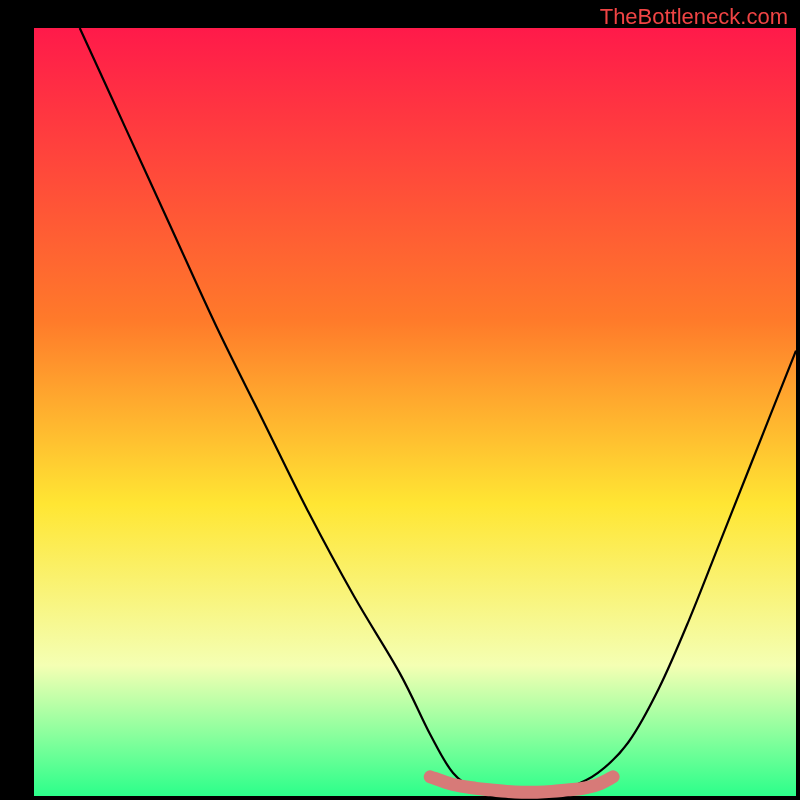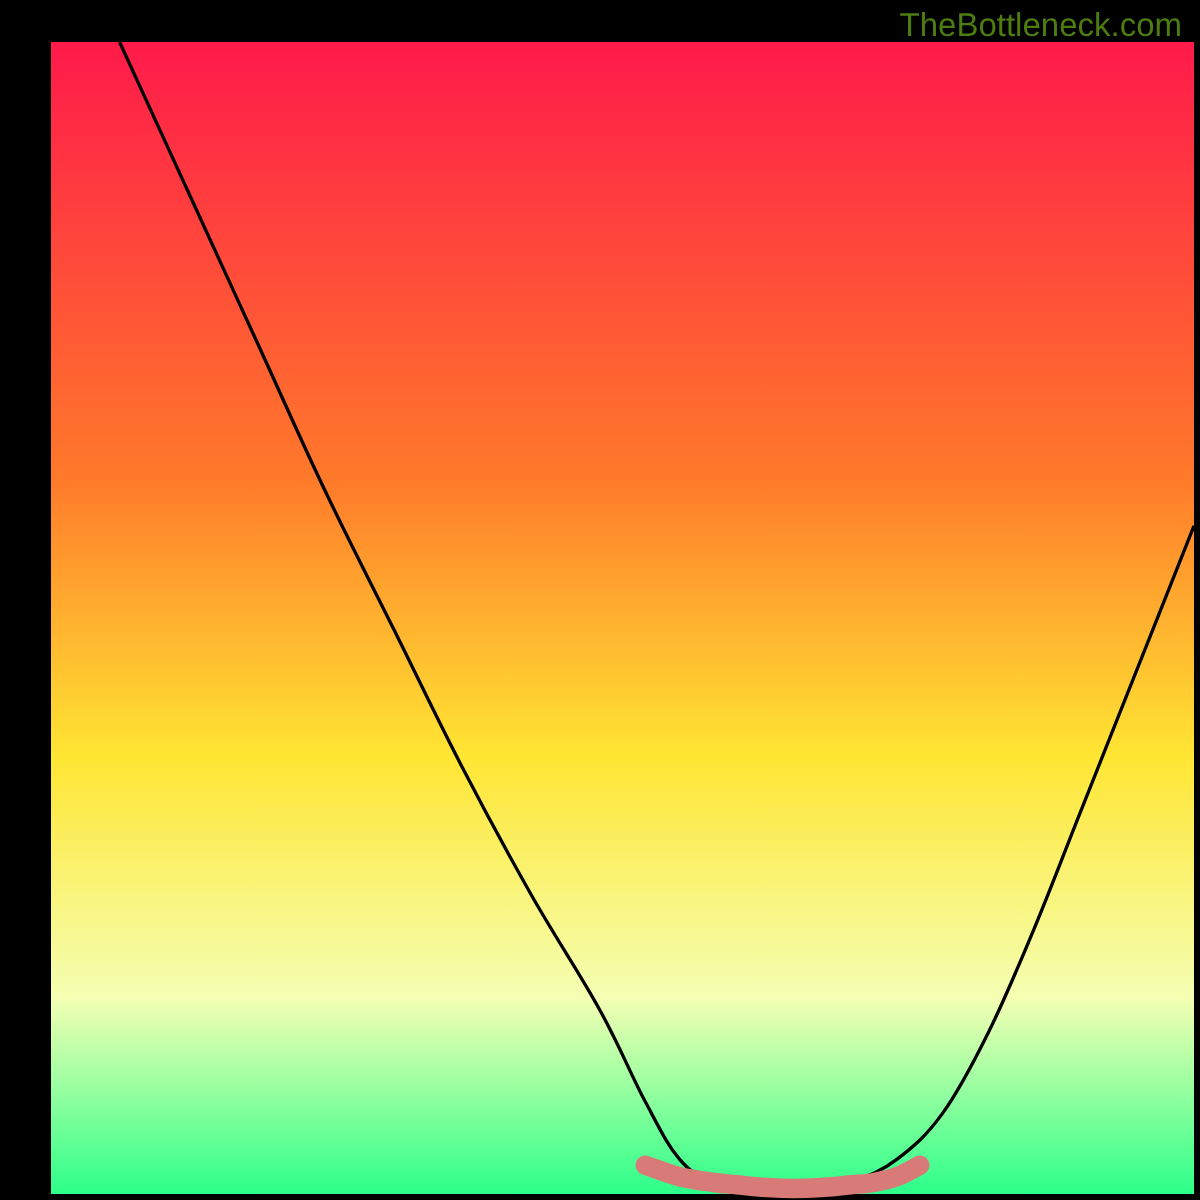--- a/index.html
+++ b/index.html
@@ -16,21 +16,21 @@
     width: 800px;
     height: 800px;
     background: #000;
   }
   .watermark {
     position: absolute;
     top: 4px;
     right: 12px;
     font-size: 22px;
     font-weight: 500;
-    color: #4d7c0f;
+    color: #ef4444;
     font-family: Arial, Helvetica, sans-serif;
     z-index: 10;
   }
   svg {
     position: absolute;
     top: 0;
     left: 0;
   }
 </style>
 </head>

